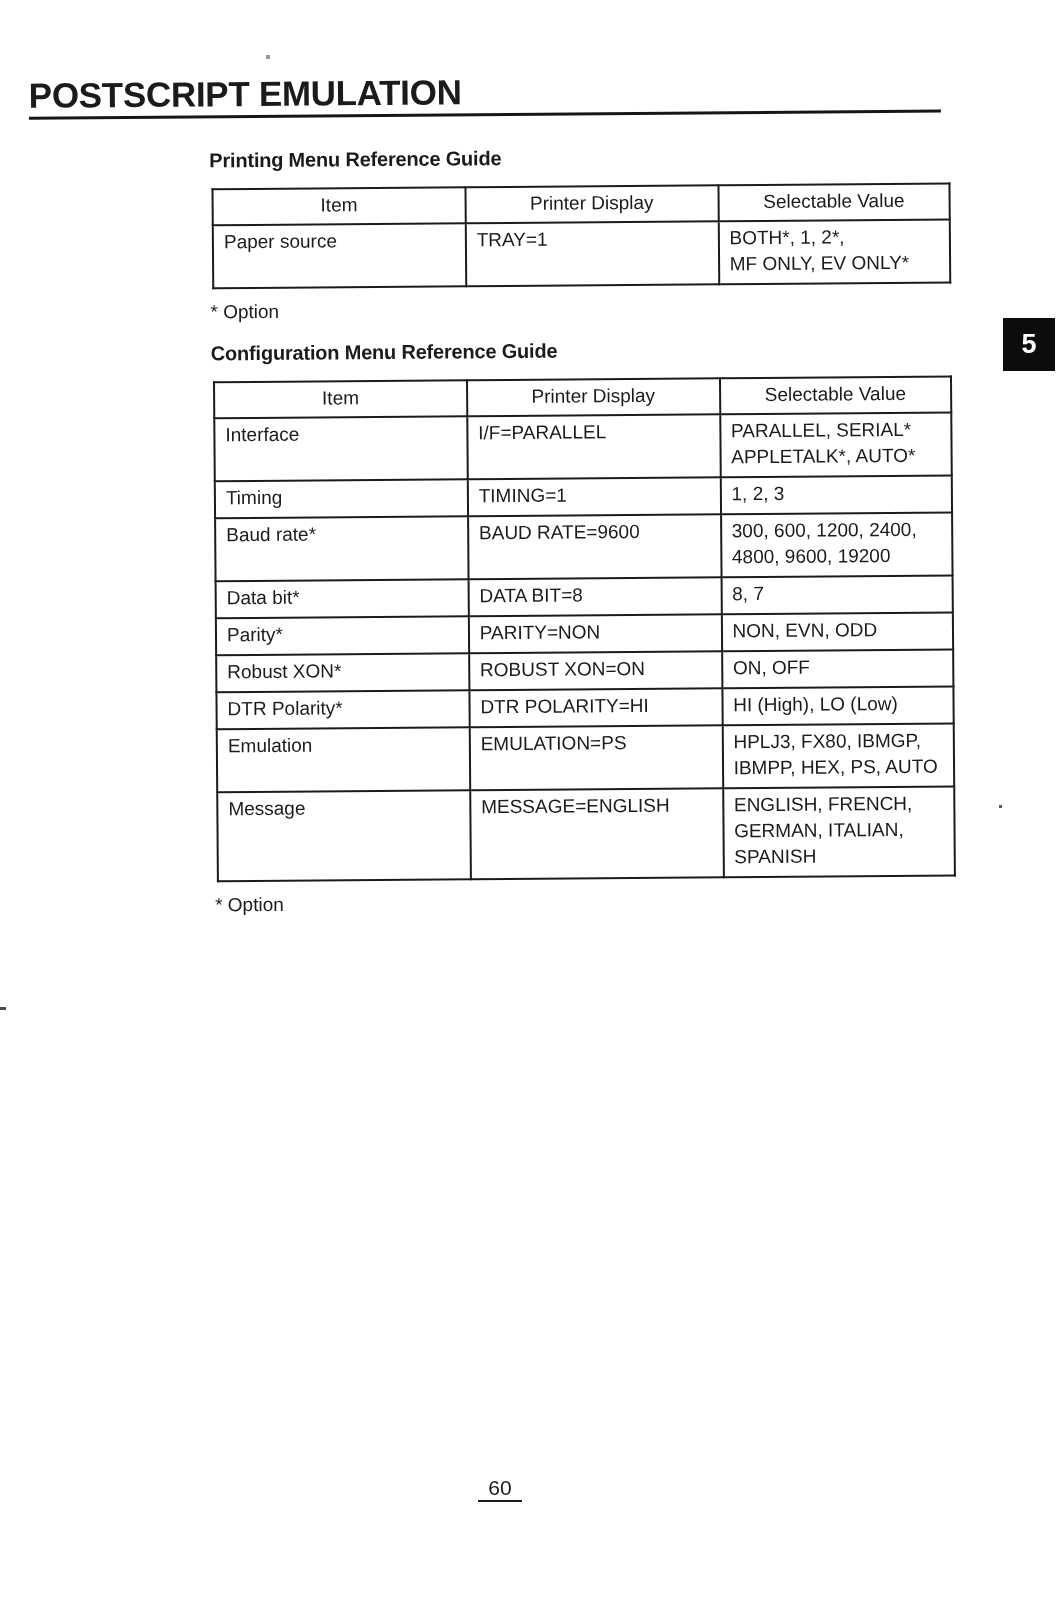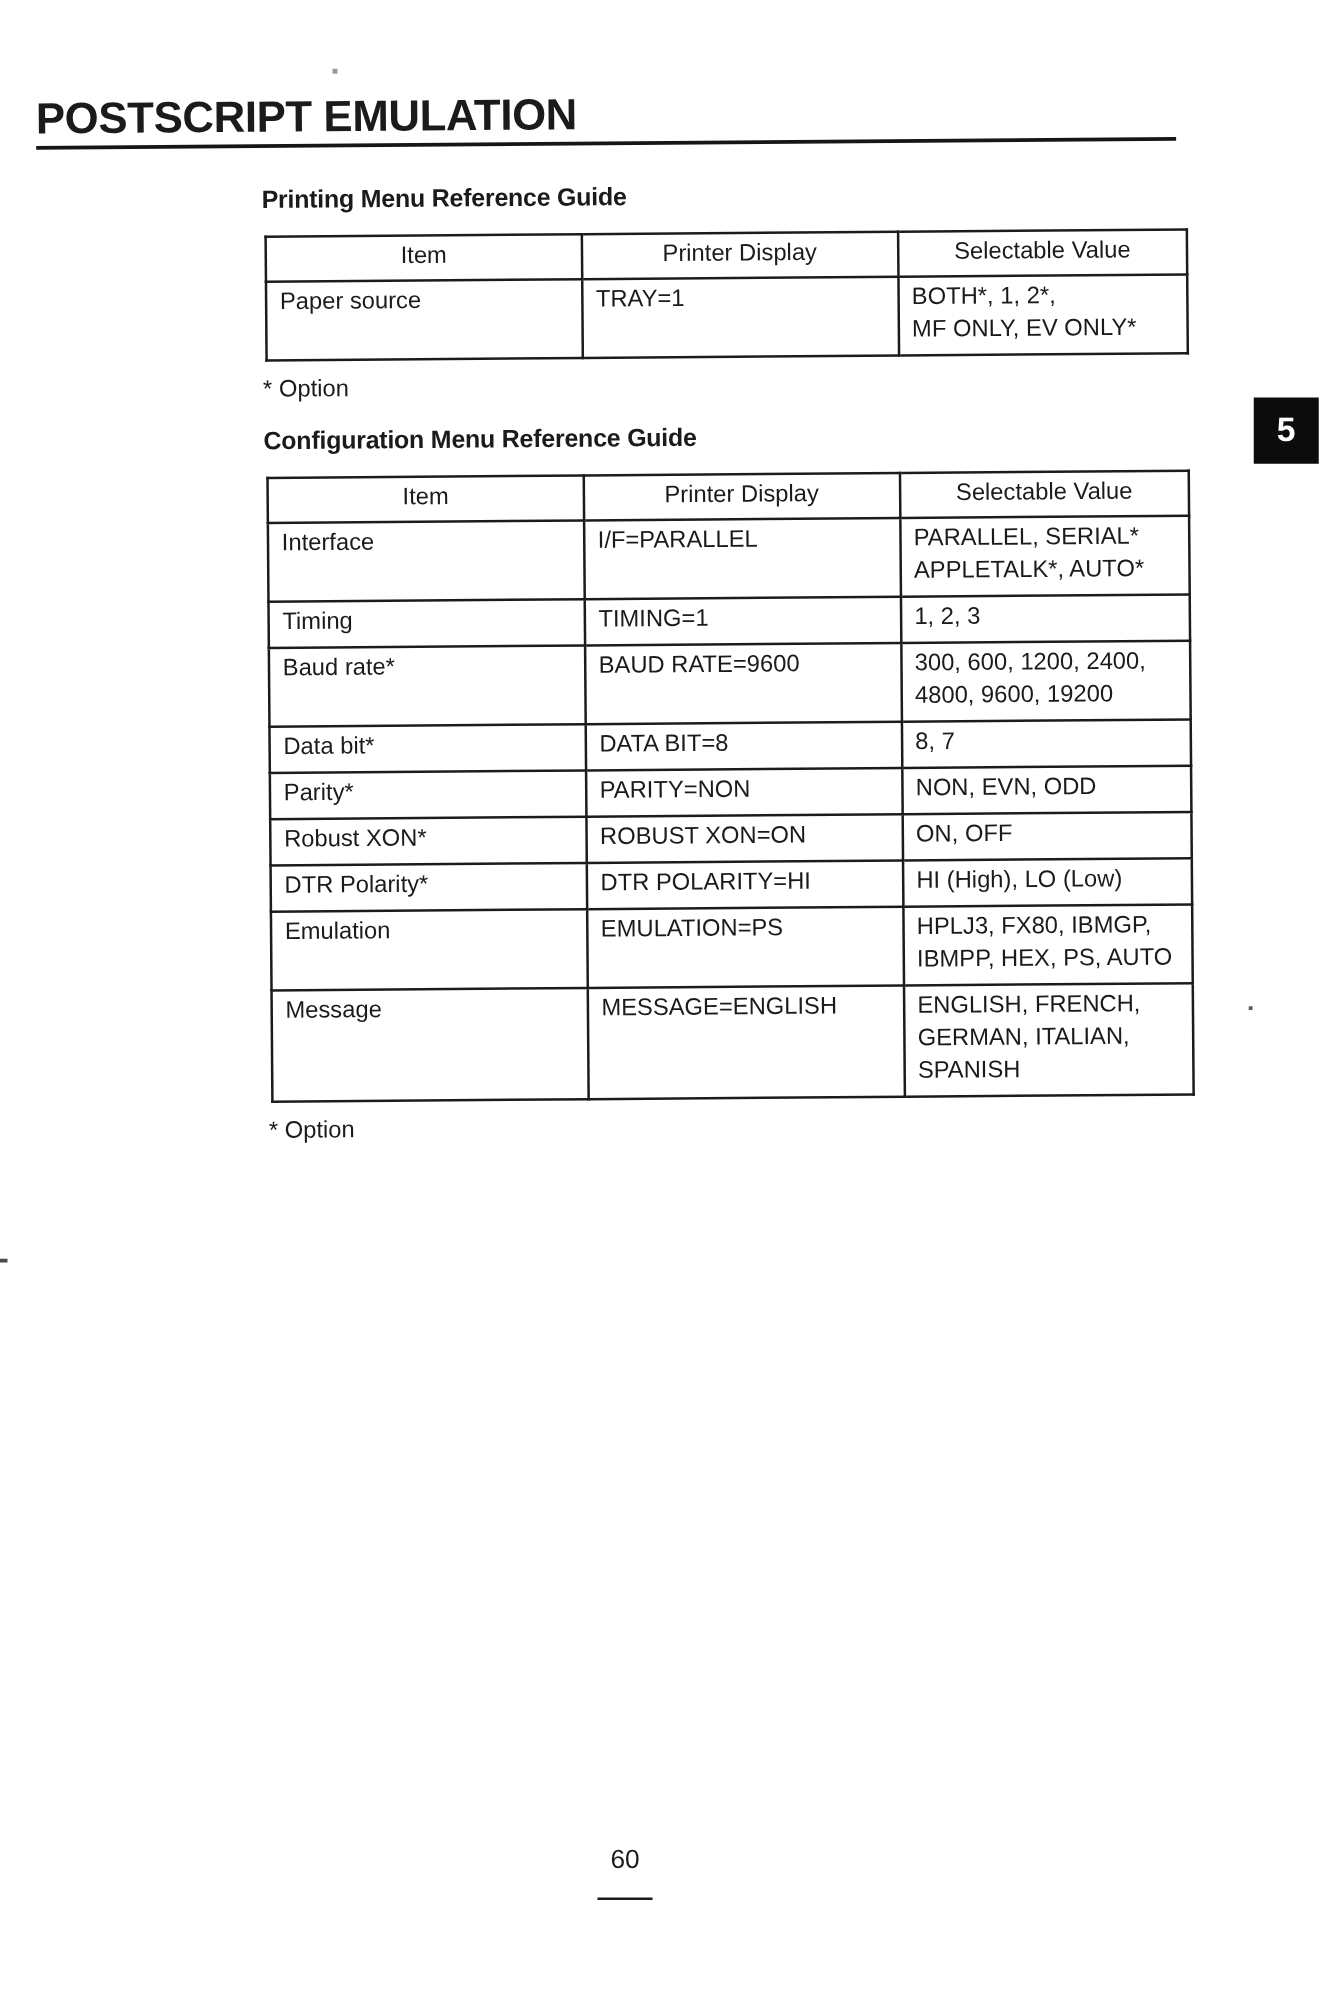--- a/index.html
+++ b/index.html
@@ -100,21 +100,21 @@
     font-size: 27px;
     font-weight: bold;
   }
   .page-number {
     position: absolute;
     left: 478px;
     top: 1476px;
     width: 44px;
     text-align: center;
     font-size: 21px;
-    padding-bottom: 18px;
+    padding-bottom: 0;
     border-bottom: 2px solid #1b1b1b;
   }
   .speck { position: absolute; }
   .speck-a { left: 266px; top: 55px;  width: 4px; height: 4px; background: #9a9a9a; }
   .speck-b { left: 999px; top: 805px; width: 3px; height: 3px; background: #5a5a5a; }
   .speck-c { left: 0px;   top: 1007px; width: 6px; height: 3px; background: #4a4a4a; }
 </style>
 </head>
 <body>
 

